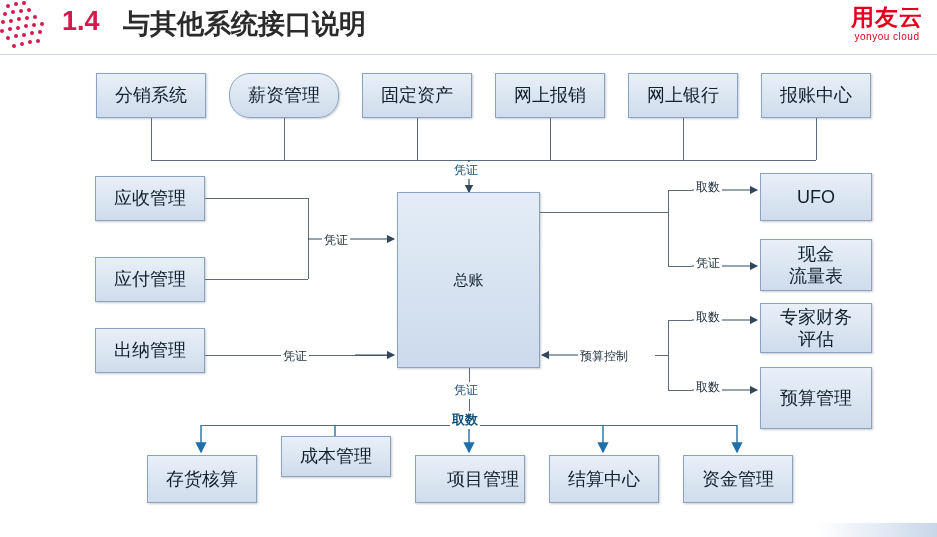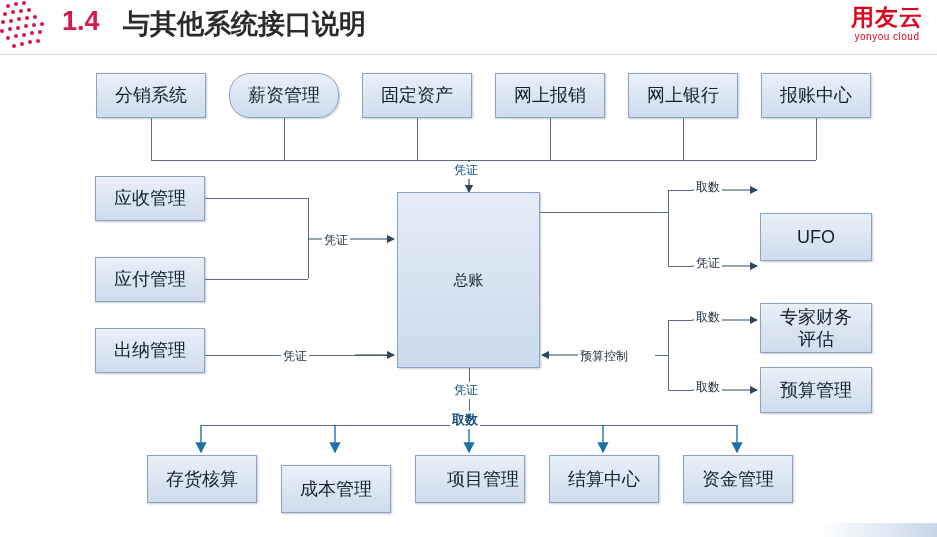--- a/index.html
+++ b/index.html
@@ -259,25 +259,27 @@
   <div class="box" style="left:495px; top:73px; width:110px; height:45px;">网上报销</div>
   <div class="box" style="left:628px; top:73px; width:110px; height:45px;">网上银行</div>
   <div class="box" style="left:761px; top:73px; width:110px; height:45px;font-family:Liberation Serif, serif;">报账中心</div>
 
   <div class="box" style="left:95px; top:176px; width:110px; height:45px;">应收管理</div>
   <div class="box" style="left:95px; top:257px; width:110px; height:45px;">应付管理</div>
   <div class="box" style="left:95px; top:328px; width:110px; height:45px;text-align:center;">出纳管理</div>
 
   <div class="box big" style="left:397px; top:192px; width:143px; height:176px;">总账</div>
 
-  <div class="box" style="left:760px; top:173px; width:112px; height:48px;margin-top:40px;">UFO</div>
+  <div class="box" style="left:760px; top:173px; width:112px; height:48px;">UFO</div>
+  <div class="box" style="left:760px; top:239px; width:112px; height:52px;">现金
+流量表</div>
   <div class="box" style="left:760px; top:303px; width:112px; height:50px;">专家财务
 评估</div>
-  <div class="box" style="left:760px; top:367px; width:112px; height:46px;">预算管理</div>
+  <div class="box" style="left:760px; top:367px; width:112px; height:62px;">预算管理</div>
 
   <div class="box" style="left:147px; top:455px; width:110px; height:48px;">存货核算</div>
-  <div class="box" style="left:281px; top:465px; width:110px; height:48px;text-align:right;">成本管理</div>
+  <div class="box" style="left:281px; top:436px; width:110px; height:41px;text-align:right;">成本管理</div>
   <div class="box" style="left:415px; top:455px; width:110px; height:48px;padding-left:26px;">项目管理</div>
   <div class="box" style="left:549px; top:455px; width:110px; height:48px;">结算中心</div>
   <div class="box" style="left:683px; top:455px; width:110px; height:48px;">资金管理</div>
 
   <div class="bottom-accent"></div>
 </div>
 
 </body></html>

